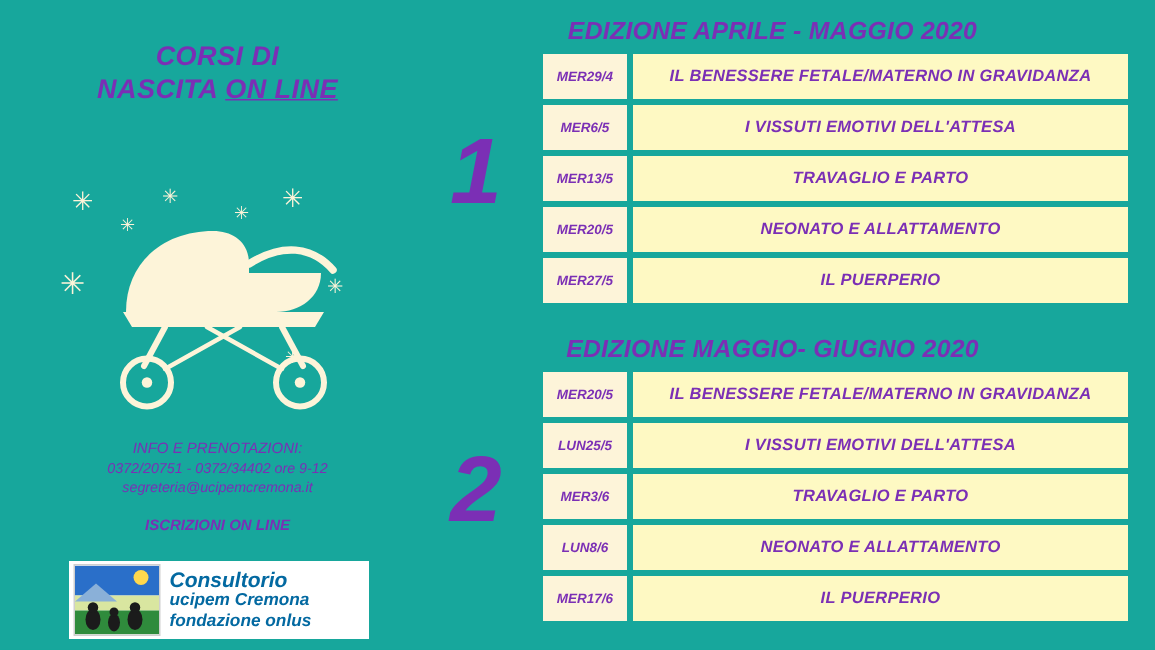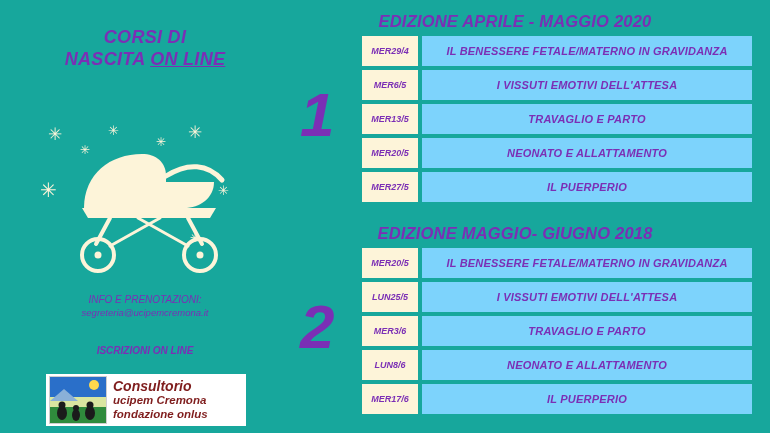--- a/index.html
+++ b/index.html
@@ -102,21 +102,21 @@
   .logo-mark {
     width: 56px;
     height: 46px;
     margin-left: 3px;
     position: relative;
     overflow: hidden;
     border: 1px solid #cfcfcf;
   }
   .logo-text {
     margin-left: 6px;
-    color: #7f1d1d;
+    color: #0369a1;
     font-weight: bold;
     font-style: italic;
     line-height: 14px;
   }
   .logo-text .t1 { font-size: 14px; }
   .logo-text .t2 { font-size: 11.5px; }
   .logo-text .t3 { font-size: 11.5px; }
 
   
   .right {
@@ -171,21 +171,21 @@
     font-size: 9px;
     line-height: 11px;
     display: flex;
     align-items: center;
     justify-content: center;
     flex: 0 0 56px;
   }
   .topic {
     margin-left: 4px;
     flex: 1 1 auto;
-    background: #7dd3fc;
+    background: #fef9c3;
     color: #7b2fb5;
     font-weight: bold;
     font-style: italic;
     font-size: 11px;
     display: flex;
     align-items: center;
     justify-content: center;
     text-align: center;
     letter-spacing: 0.2px;
   }
@@ -227,20 +227,21 @@
 
         <circle cx="60" cy="133" r="16" fill="none" stroke="#fdf4d9" stroke-width="4"></circle>
         <circle cx="162" cy="133" r="16" fill="none" stroke="#fdf4d9" stroke-width="4"></circle>
         <circle cx="60" cy="133" r="3.5" fill="#fdf4d9"></circle>
         <circle cx="162" cy="133" r="3.5" fill="#fdf4d9"></circle>
       </svg>
     </div>
 
     <div class="contact">
       <div class="hdr">INFO E PRENOTAZIONI:</div>
+      <div>0372/20751 - 0372/34402 ore 9-12</div>
       <div>segreteria@ucipemcremona.it</div>
     </div>
 
     <div class="online">
       <div>ISCRIZIONI ON LINE</div>
     </div>
 
     <div class="logo">
       <div class="logo-mark">
         <svg width="56" height="46" viewBox="0 0 56 46">
@@ -301,21 +302,21 @@
       </div>
       <div class="row">
         <div class="date">
           <span>MER</span>
           <span>27/5</span>
         </div>
         <div class="topic">IL PUERPERIO</div>
       </div>
     </div>
 
-    <div class="ed-title ed2-title">EDIZIONE MAGGIO- GIUGNO 2018</div>
+    <div class="ed-title ed2-title">EDIZIONE MAGGIO- GIUGNO 2020</div>
     <div class="bignum bignum2">2</div>
 
     <div class="rows rows2">
       <div class="row">
         <div class="date">
           <span>MER</span>
           <span>20/5</span>
         </div>
         <div class="topic">IL BENESSERE FETALE/MATERNO IN GRAVIDANZA</div>
       </div>

